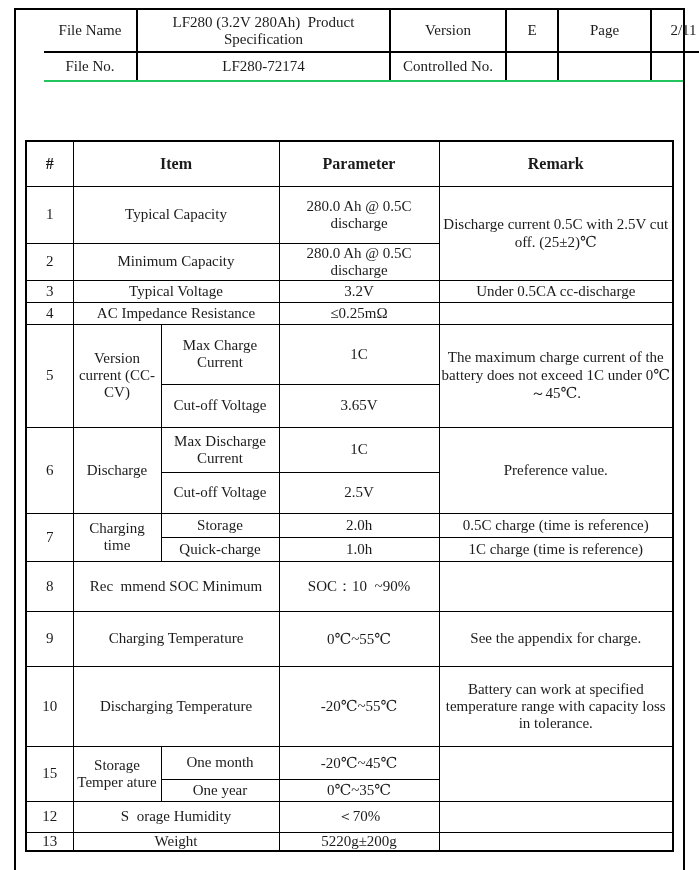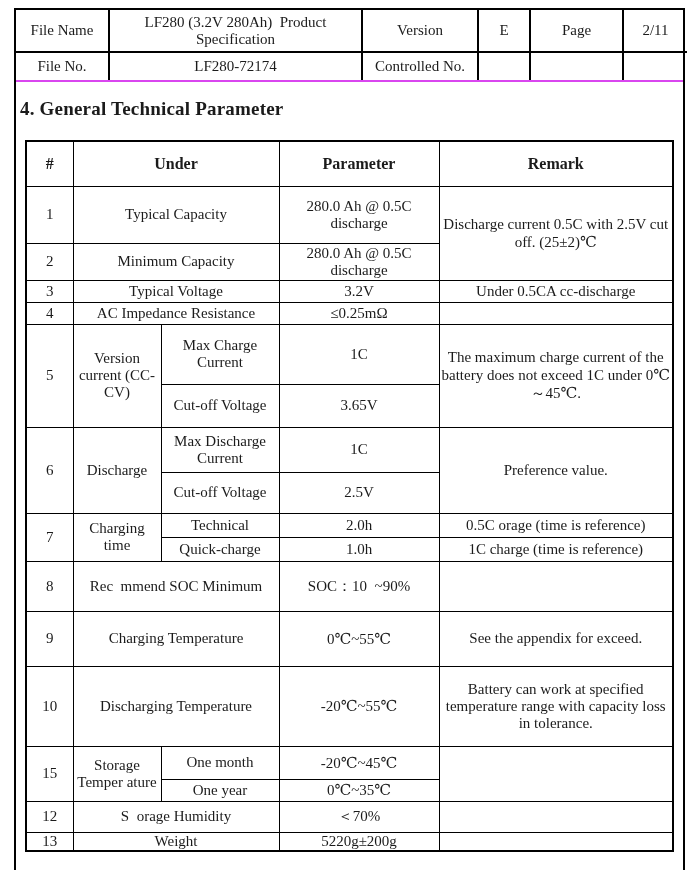--- a/index.html
+++ b/index.html
@@ -17,21 +17,21 @@
   }
   .frame {
     position: absolute;
     left: 14px; top: 8px;
     width: 671px; height: 862px;
     border: 2px solid #000;
     border-bottom: none;
     box-sizing: border-box;
   }
   
-  .hdr-wrap { border-bottom: 2px solid #d946ef; }
+  .hdr-wrap { border-bottom: 2px solid #22c55e; margin-left: 28px; }
   table.hdr {
     width: 100%;
     border-collapse: collapse;
     border: 2px hidden;
     table-layout: fixed;
   }
   table.hdr td {
     border: 2px solid #000;
     text-align: center;
     vertical-align: middle;
@@ -104,34 +104,33 @@
           <td>LF280-72174</td>
           <td>Controlled No.</td>
           <td></td>
           <td></td>
           <td></td>
         </tr>
       </tbody>
         </table>
     </div>
 
-    <h1 class="section-title">4. General Technical Parameter</h1>
 
     <table class="spec">
       <colgroup>
         <col style="width:47px">
           <col style="width:88px">
           <col style="width:118px">
         <col style="width:160px">
           <col style="width:234px">
       </colgroup>
       <tbody>
           <tr style="height:45px">
         <th>#</th>
-        <th colspan="2">Under</th>
+        <th colspan="2">Item</th>
         <th>Parameter</th>
         <th>Remark</th>
       </tr>
 
       <tr style="height:57px">
         <td>1</td>
         <td colspan="2">Typical Capacity</td>
         <td>280.0 Ah @ 0.5C discharge</td>
         <td rowspan="2" class="remark-left">Discharge current 0.5C with 2.5V cut off. (25±2)℃</td>
       </tr>
@@ -173,41 +172,41 @@
         <td rowspan="2" class="remark-indent">Preference value.</td>
       </tr>
       <tr style="height:41px">
         <td class="sub">Cut-off Voltage</td>
         <td>2.5V</td>
       </tr>
 
       <tr style="height:24px">
         <td rowspan="2">7</td>
         <td rowspan="2">Charging time</td>
-        <td class="sub">Technical</td>
+        <td class="sub">Storage</td>
         <td>2.0h</td>
-        <td class="remark-left">0.5C orage (time is reference)</td>
+        <td class="remark-left">0.5C charge (time is reference)</td>
       </tr>
       <tr style="height:24px">
         <td class="sub">Quick-charge</td>
         <td>1.0h</td>
         <td class="remark-left">1C charge (time is reference)</td>
       </tr>
 
       <tr style="height:50px">
         <td>8</td>
         <td colspan="2">Rec  mmend SOC Minimum</td>
         <td>SOC：10  ~90%</td>
         <td></td>
       </tr>
       <tr style="height:55px">
         <td>9</td>
         <td colspan="2">Charging Temperature</td>
         <td>0℃~55℃</td>
-        <td class="remark-left">See the appendix for exceed.</td>
+        <td class="remark-left">See the appendix for charge.</td>
       </tr>
       <tr style="height:80px">
         <td>10</td>
         <td colspan="2">Discharging Temperature</td>
         <td>-20℃~55℃</td>
         <td class="remark-left">Battery can work at specified temperature range with capacity loss in tolerance.</td>
       </tr>
 
       <tr style="height:33px">
         <td rowspan="2">15</td>

